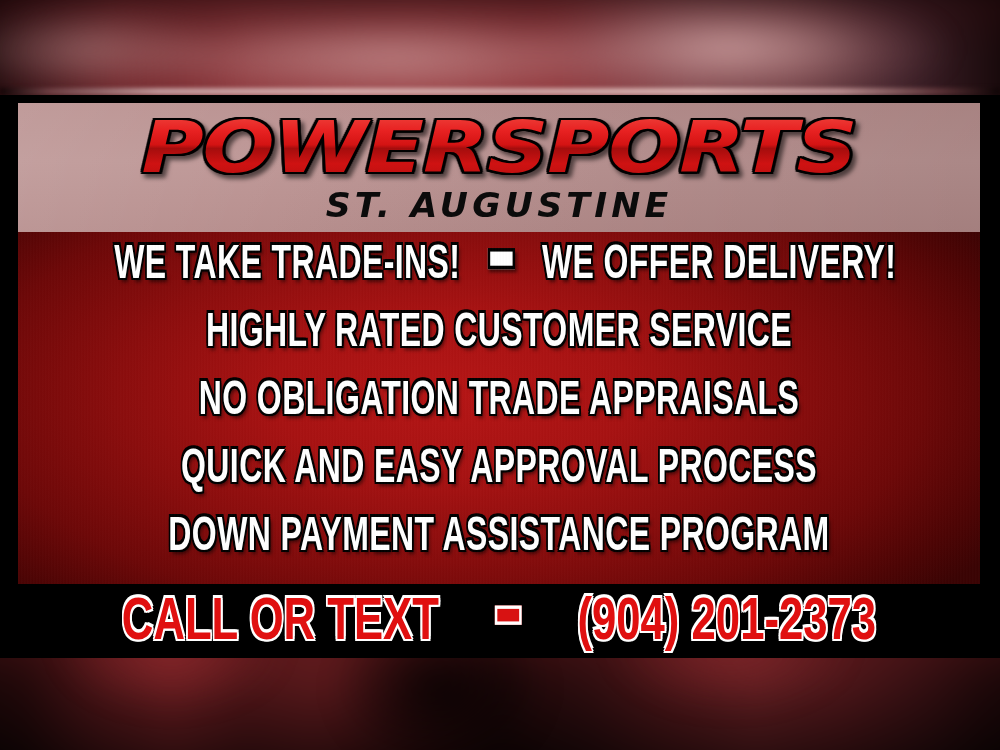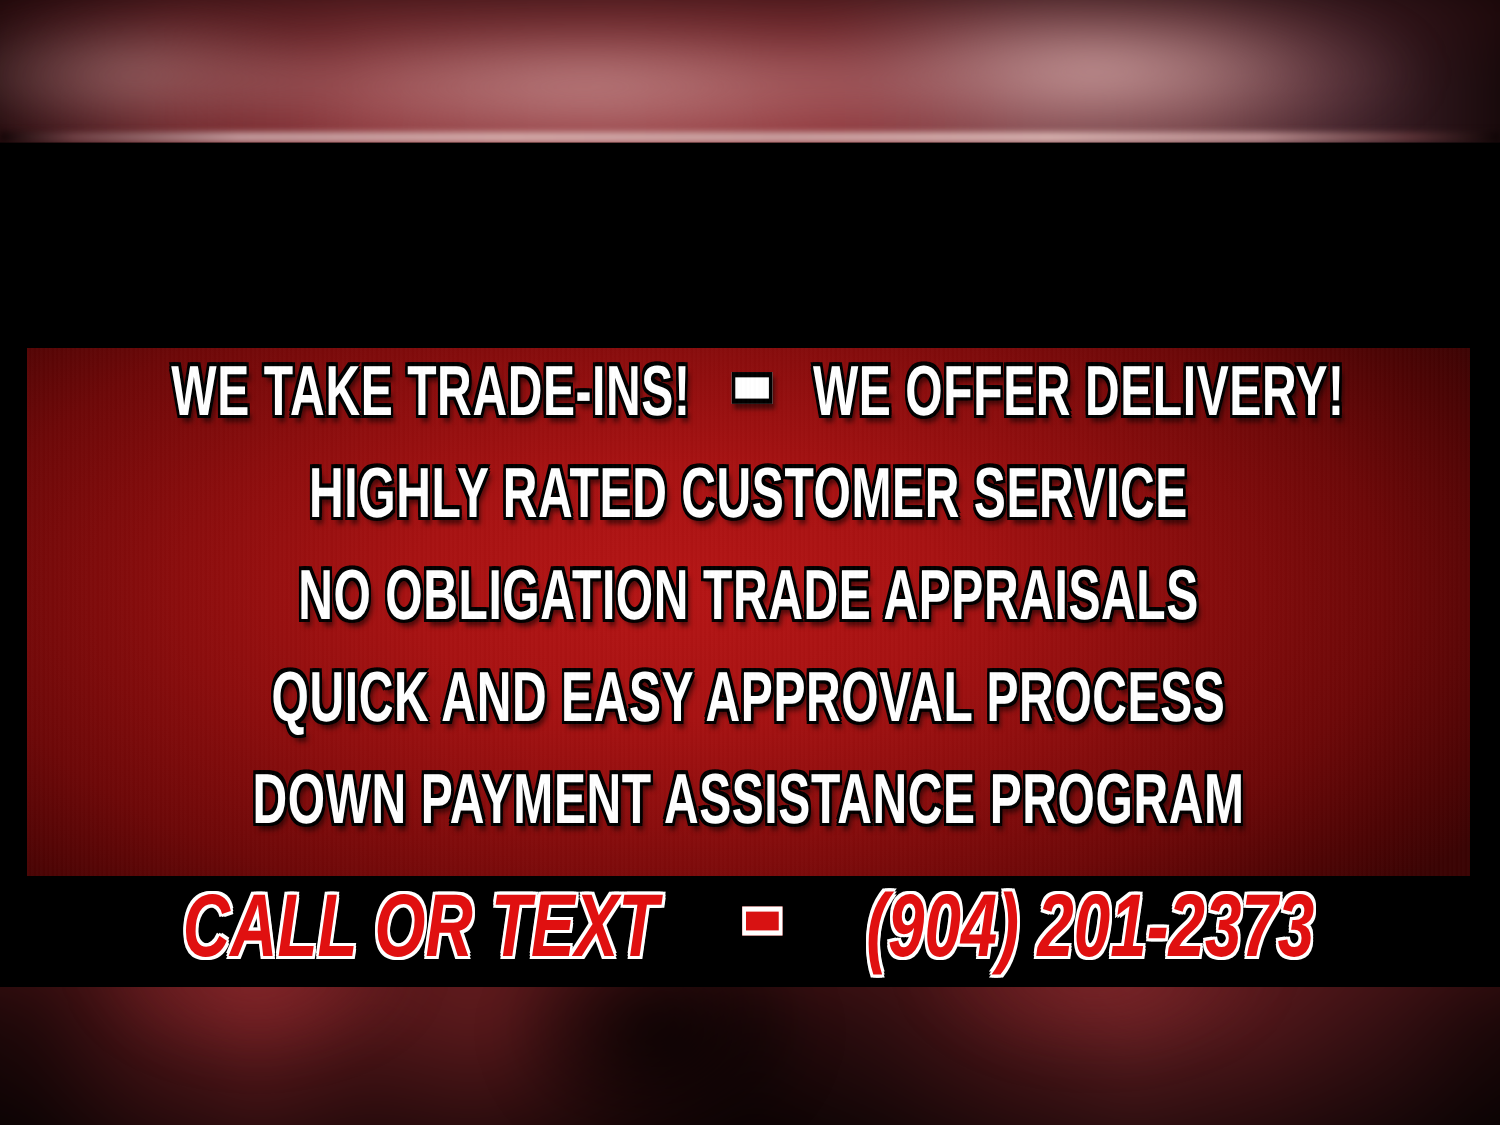--- a/index.html
+++ b/index.html
@@ -261,21 +261,20 @@
 
   
   .call-bar {
     position: absolute;
     left: 0;
     top: 484px;
     width: 962px;
     height: 76px;
     background: #000;
     overflow: hidden;
-    font-style: italic;
   }
   .call-row {
     position: absolute;
     left: 0;
     right: 0;
     top: 0px;
     text-align: center;
     white-space: nowrap;
     font-family: "Liberation Sans Narrow", "Liberation Sans", sans-serif;
     font-weight: 700;
@@ -306,20 +305,24 @@
 <div id="ad">
 
   <div class="backdrop backdrop-top">
     <div class="bd-layer bd-top-base"></div>
     <div class="bd-layer bd-top-glow"></div>
     <div class="bd-top-bright"></div>
   </div>
 
   <div class="card">
 
+    <div class="logo-banner">
+      <div class="logo-word">POWERSPORTS</div>
+      <div class="logo-sub">ST. AUGUSTINE</div>
+    </div>
 
     <div class="features">
 
       <div class="feature-line fl-1">
         <span class="fl-row">
           <span>WE TAKE TRADE-INS!</span>
           <span class="dash-box"></span>
           <span>WE OFFER DELIVERY!</span>
         </span>
       </div>

